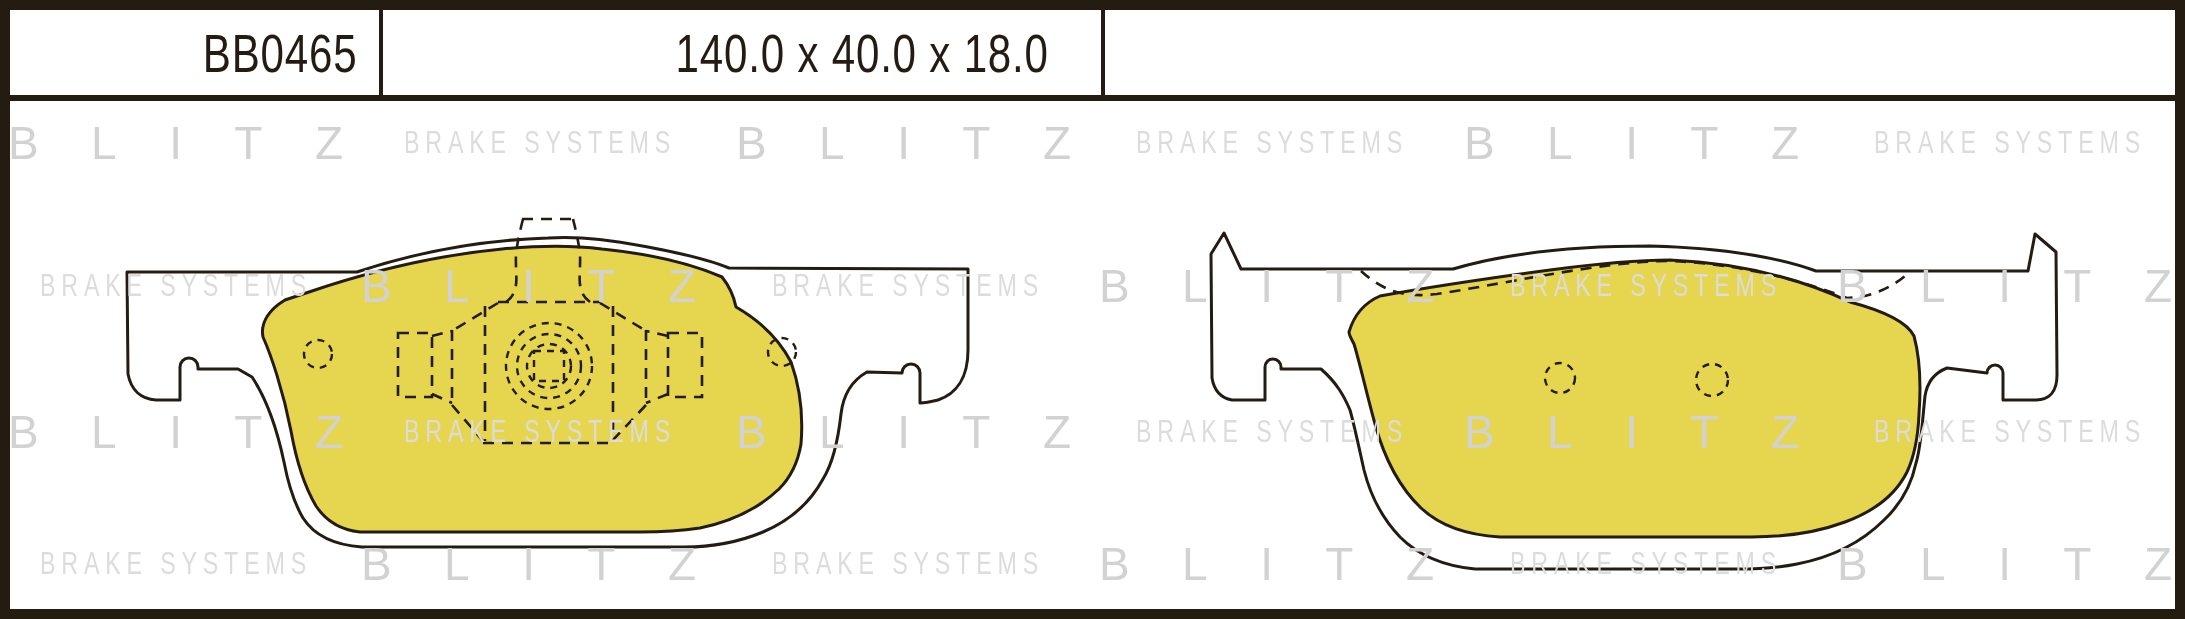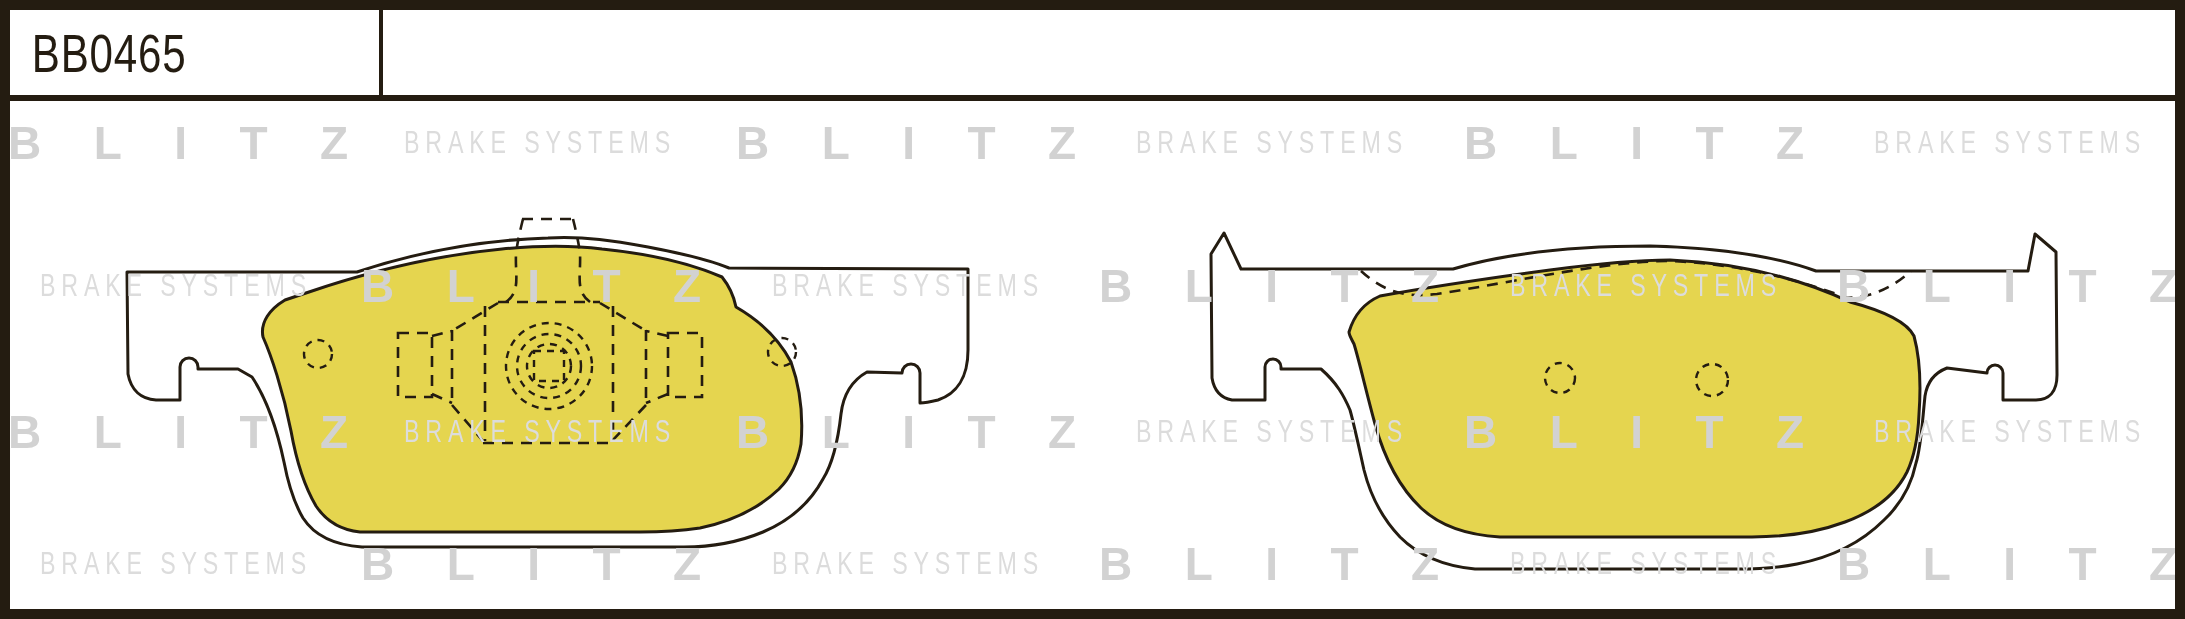--- a/index.html
+++ b/index.html
@@ -13,55 +13,58 @@
   .screen{
     position:relative;width:2185px;height:619px;box-sizing:border-box;
     background:var(--background);border:10px solid var(--line-dark);overflow:hidden;
     font-family:"Liberation Sans",sans-serif;
   }
   
   .header{
     position:absolute;left:0;top:0;right:0;height:85px;display:flex;
     border-bottom:6px solid var(--line-dark);background:var(--background);z-index:3;
   }
-  .hcell{display:flex;align-items:center;justify-content:flex-start;height:100%;}
+  .hcell{display:flex;align-items:center;justify-content:flex-end;height:100%;}
   .hcell.c1{width:369px;border-right:4px solid var(--line-dark);}
   .hcell.c2{width:718px;border-right:4px solid var(--line-dark);}
   .hcell.c3{flex:1;}
   .htext{
     display:inline-block;font-size:54px;color:var(--line-dark);
     transform:scaleX(0.78);letter-spacing:1px;white-space:nowrap;
   }
   
   .art{position:absolute;left:-10px;top:-10px;width:2185px;height:619px;z-index:1;}
   .plate{fill:#ffffff;stroke:var(--line-dark);stroke-width:3;stroke-linejoin:round;}
   .pad{fill:var(--pad-friction-fill);stroke:var(--line-dark);stroke-width:3;stroke-linejoin:round;}
   .dash{fill:none;stroke:var(--line-dark);stroke-width:2.6;stroke-dasharray:11 8;stroke-linecap:butt;}
   .dash2{fill:none;stroke:var(--line-dark);stroke-width:2.4;stroke-dasharray:7 6;}
   
   .wm-layer{position:absolute;left:-10px;top:-10px;width:2185px;height:619px;z-index:2;pointer-events:none;}
   .wm{position:absolute;white-space:nowrap;mix-blend-mode:multiply;line-height:1;}
   .wm-brand{
-    font-weight:bold;font-size:46px;letter-spacing:1.14em;
+    font-weight:normal;font-size:46px;letter-spacing:1.14em;
     color:var(--watermark-brand-gray);
   }
   .wm-tag{
     font-weight:normal;font-size:31px;letter-spacing:0.25em;
     transform:scaleX(0.75);transform-origin:left top;
     color:var(--watermark-tagline-gray);
   }
 </style>
 </head>
 <body>
 
 <div class="screen">
 
   <div class="header">
     <div class="hcell c1">
       <span class="htext">BB0465</span>
+    </div>
+    <div class="hcell c2">
+      <span class="htext">140.0 x 40.0 x 18.0</span>
     </div>
   </div>
 
   <svg class="art" viewBox="0 0 2185 619">
 
     <g>
       <path class="plate" d="
         M 127 272 L 357 272
         C 420 251 480 240 548 238
         C 585 236 615 241 648 247

